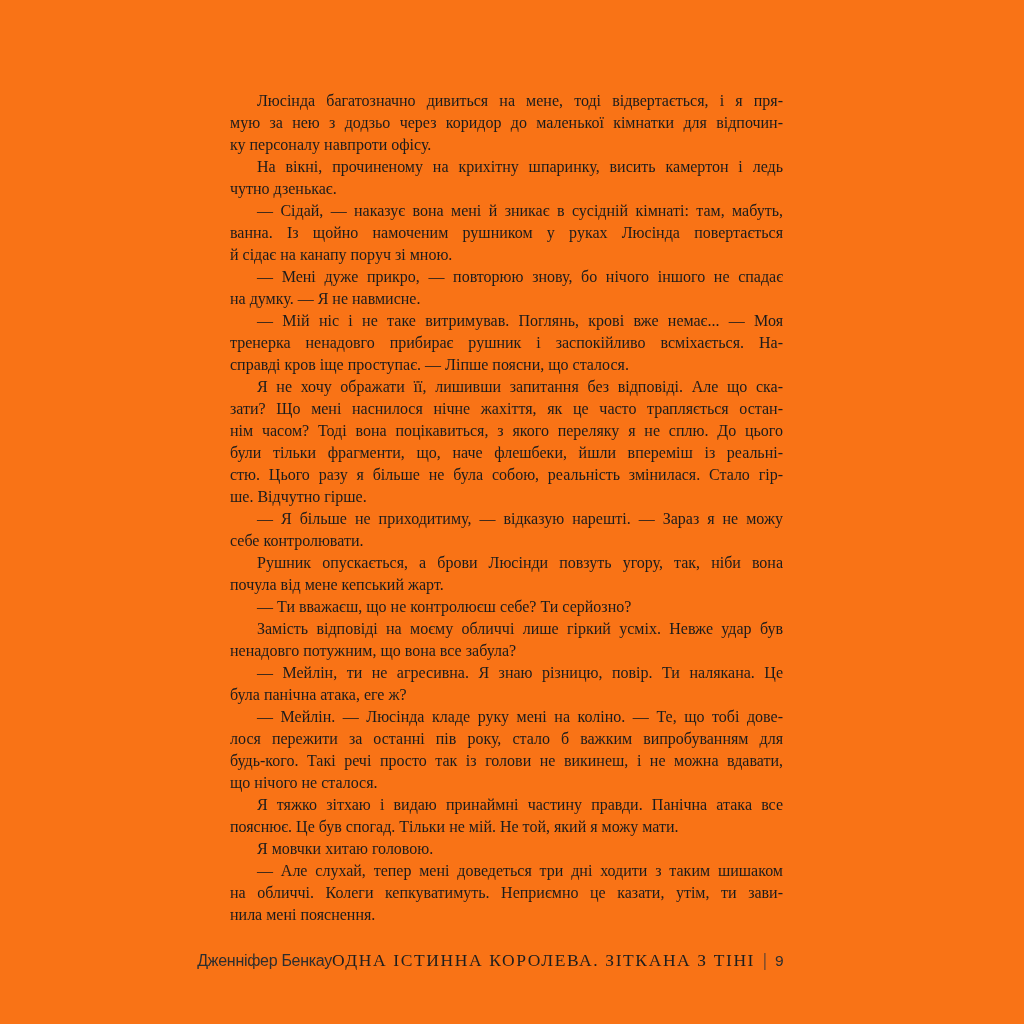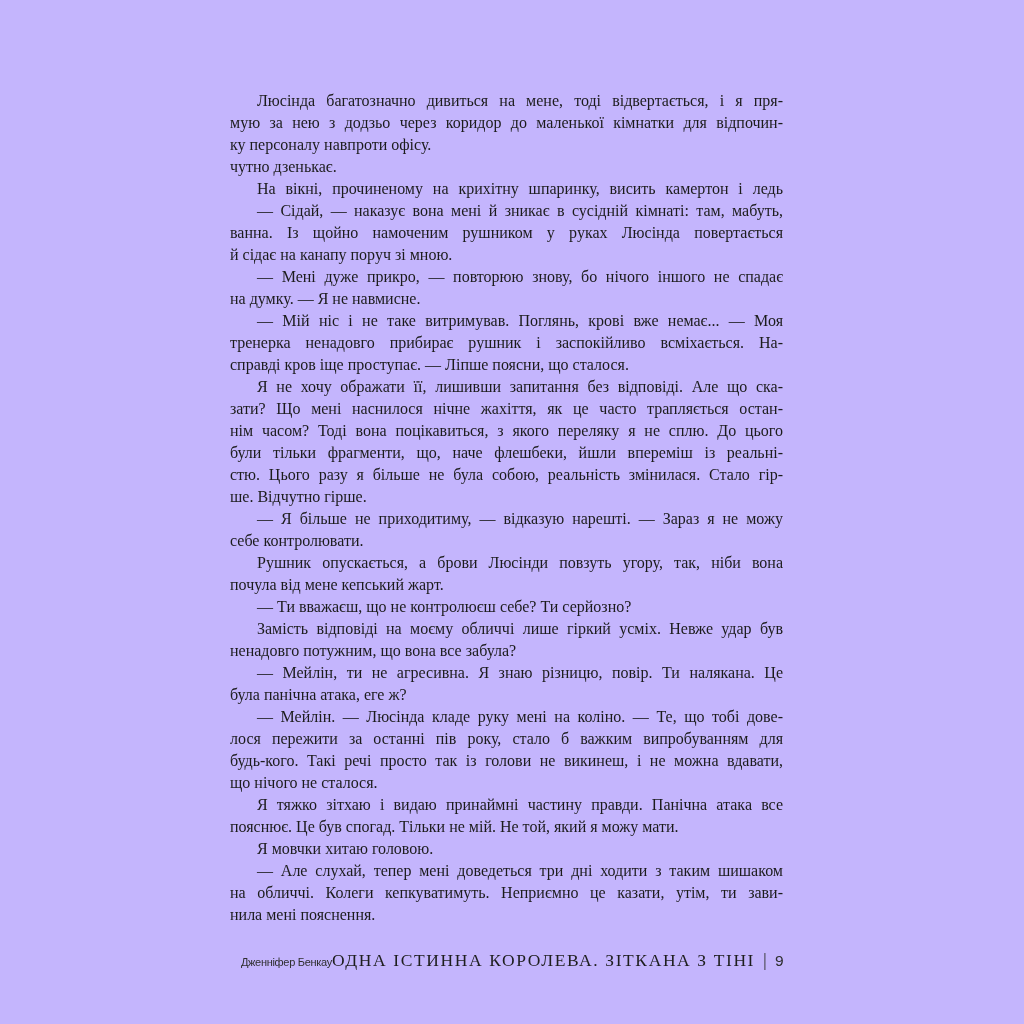--- a/index.html
+++ b/index.html
@@ -4,21 +4,21 @@
 <style>
   html, body {
     margin: 0;
     padding: 0;
     background: #ffffff;
   }
   .page {
     position: relative;
     width: 1024px;
     height: 1024px;
-    background: #c4b5fd;
+    background: #f97316;
     overflow: hidden;
     font-family: "Liberation Serif", serif;
   }
   .text-block {
     position: absolute;
     left: 230px;
     top: 90px;
     width: 553px;
     color: #1c1c1c;
     font-size: 16px;
@@ -38,21 +38,21 @@
     left: 230px;
     top: 949px;
     width: 553px;
     display: flex;
     justify-content: flex-end;
     align-items: baseline;
     white-space: nowrap;
   }
   .footer .author {
     font-family: "Liberation Sans", sans-serif;
-    font-size: 11px;
+    font-size: 16px;
     letter-spacing: -0.3px;
     color: #2e2e2e;
   }
   .footer .book-title {
     font-family: "Liberation Serif", serif;
     font-size: 17.5px;
     letter-spacing: 1.6px;
     color: #1e1e1e;
     margin-left: 0;
   }
@@ -74,22 +74,22 @@
 
 <div class="page">
 
   <div class="text-block">
       <div class="paragraph">
         <div class="line first">Люсінда багатозначно дивиться на мене, тоді відвертається, і я пря-</div>
         <div class="line">мую за нею з додзьо через коридор до маленької кімнатки для відпочин-</div>
         <div class="line last">ку персоналу навпроти офісу.</div>
       </div>
       <div class="paragraph">
+        <div class="line first">На вікні, прочиненому на крихітну шпаринку, висить камертон і ледь</div>
         <div class="line last">чутно дзенькає.</div>
-        <div class="line first">На вікні, прочиненому на крихітну шпаринку, висить камертон і ледь</div>
       </div>
       <div class="paragraph">
         <div class="line first">— Сідай, — наказує вона мені й зникає в сусідній кімнаті: там, мабуть,</div>
         <div class="line">ванна. Із щойно намоченим рушником у руках Люсінда повертається</div>
         <div class="line last">й сідає на канапу поруч зі мною.</div>
       </div>
       <div class="paragraph">
         <div class="line first">— Мені дуже прикро, — повторюю знову, бо нічого іншого не спадає</div>
         <div class="line last">на думку. — Я не навмисне.</div>
       </div>

